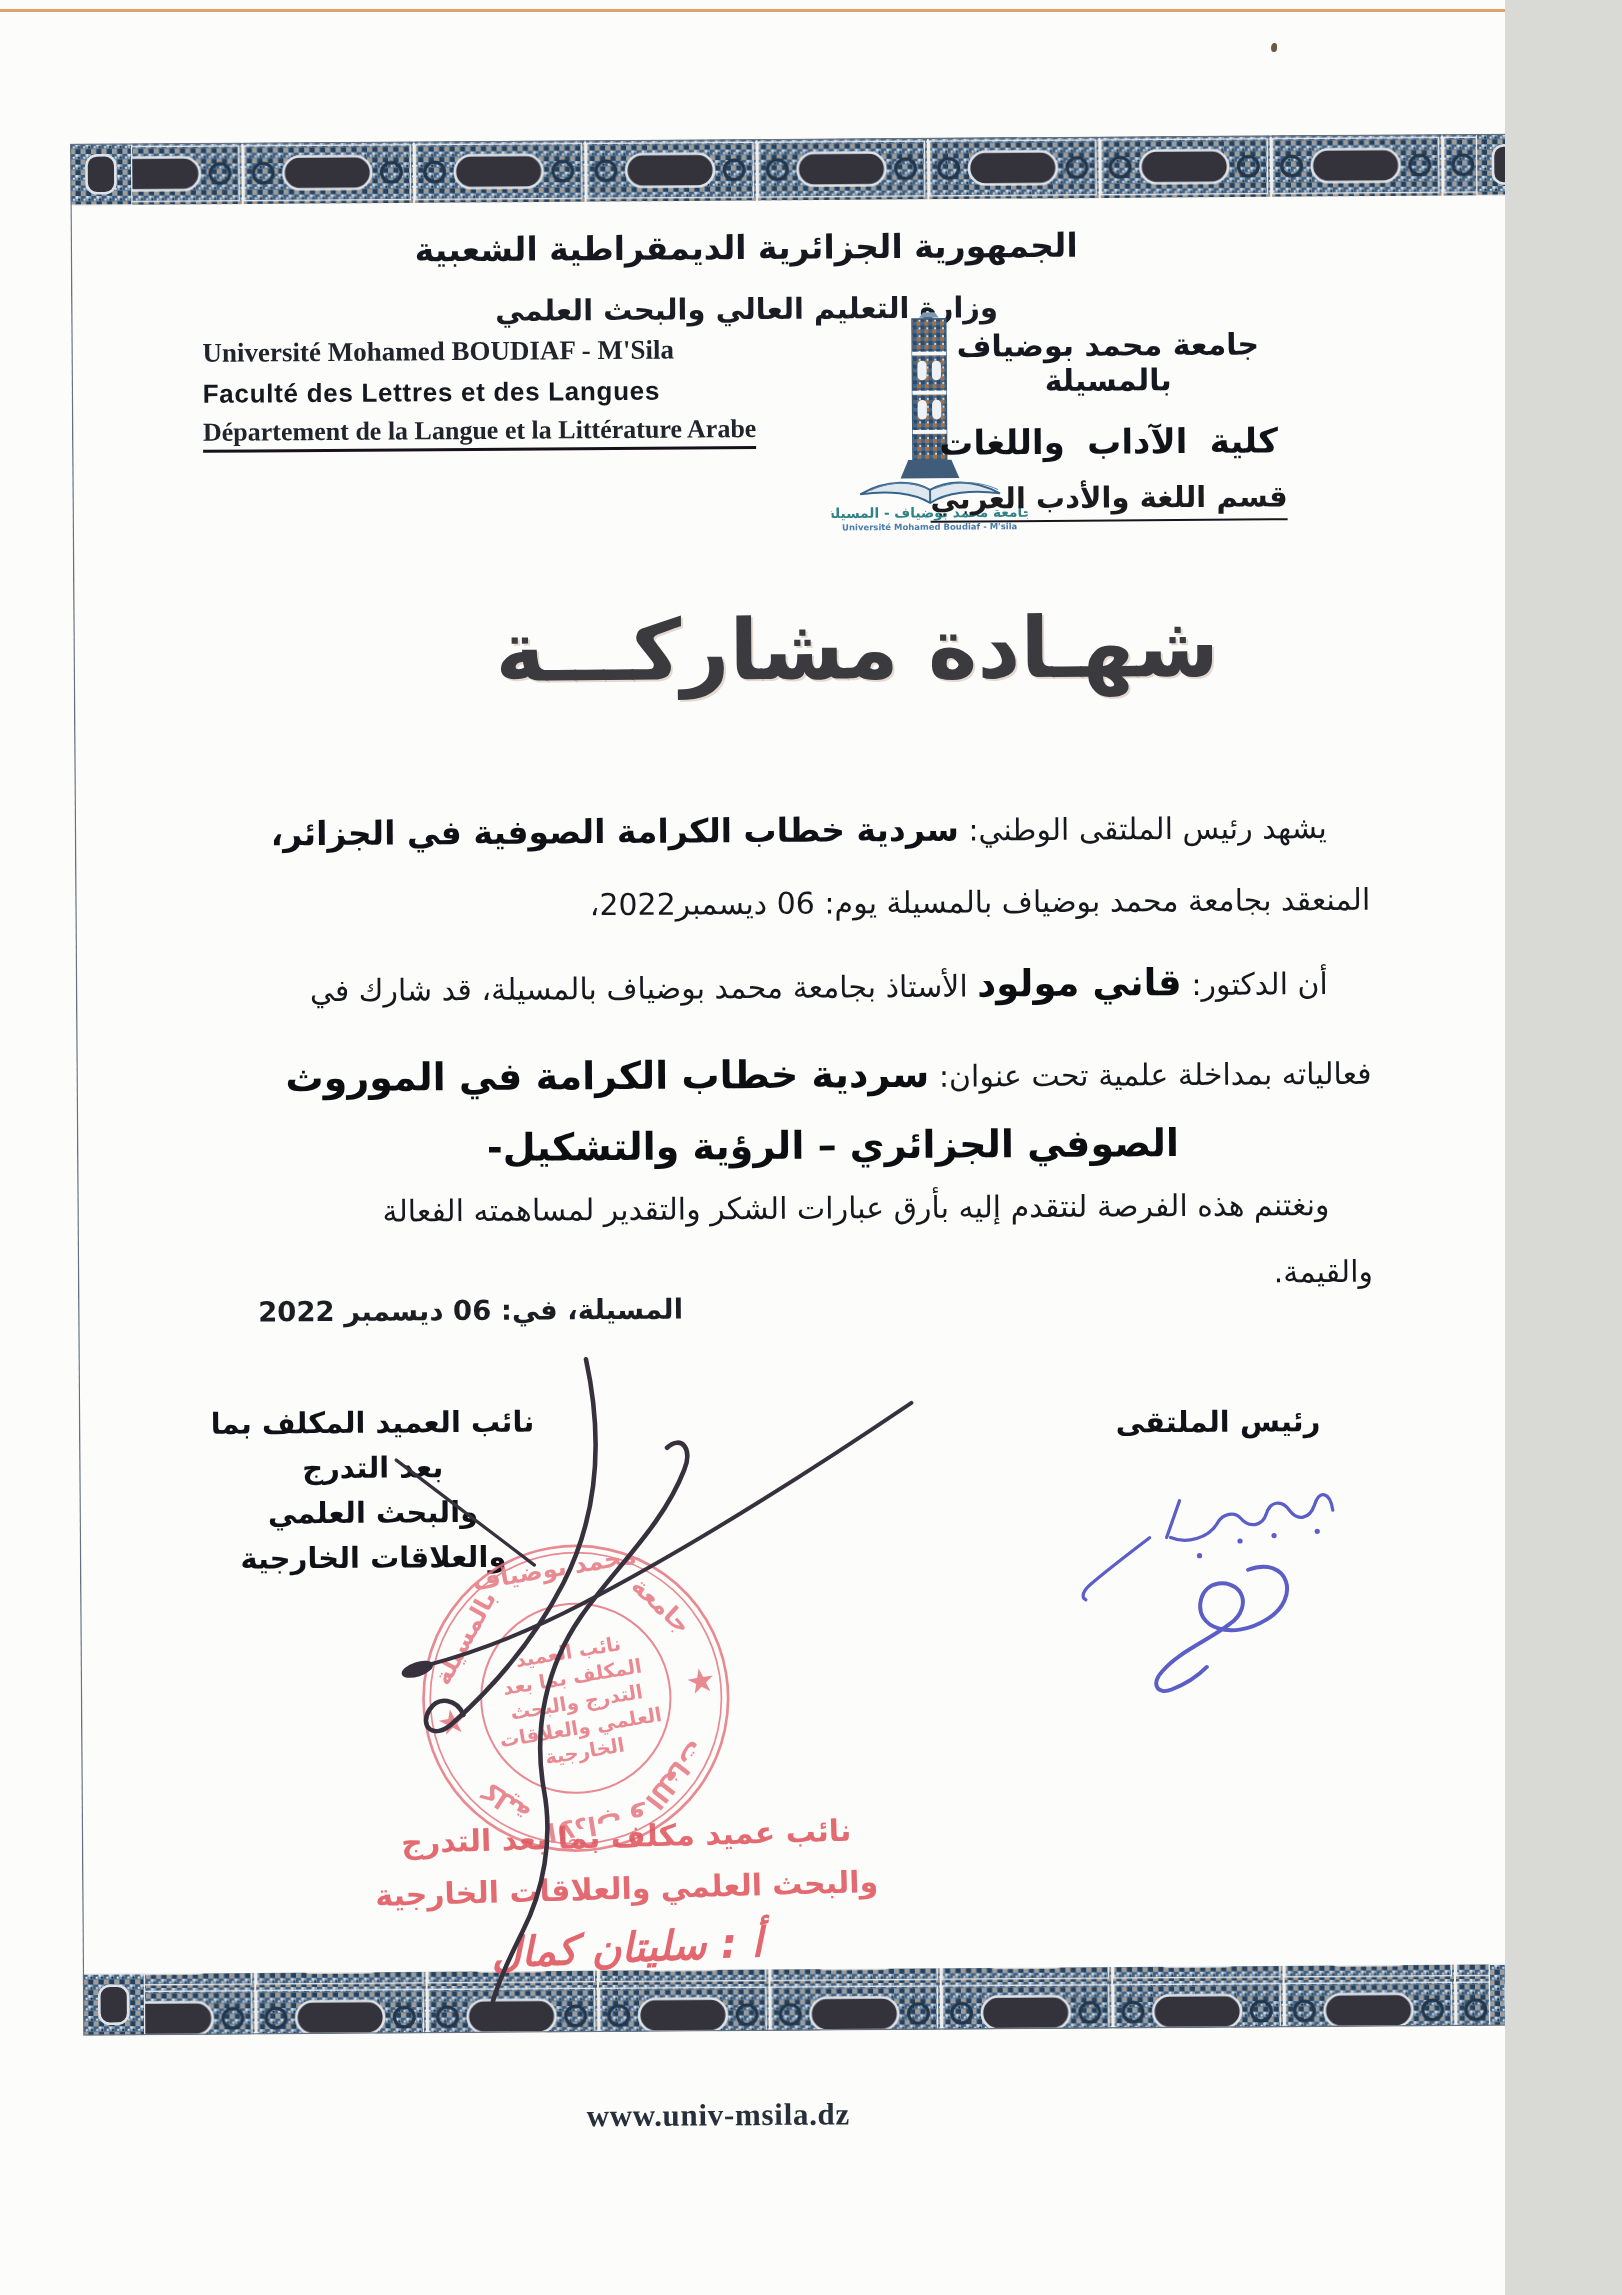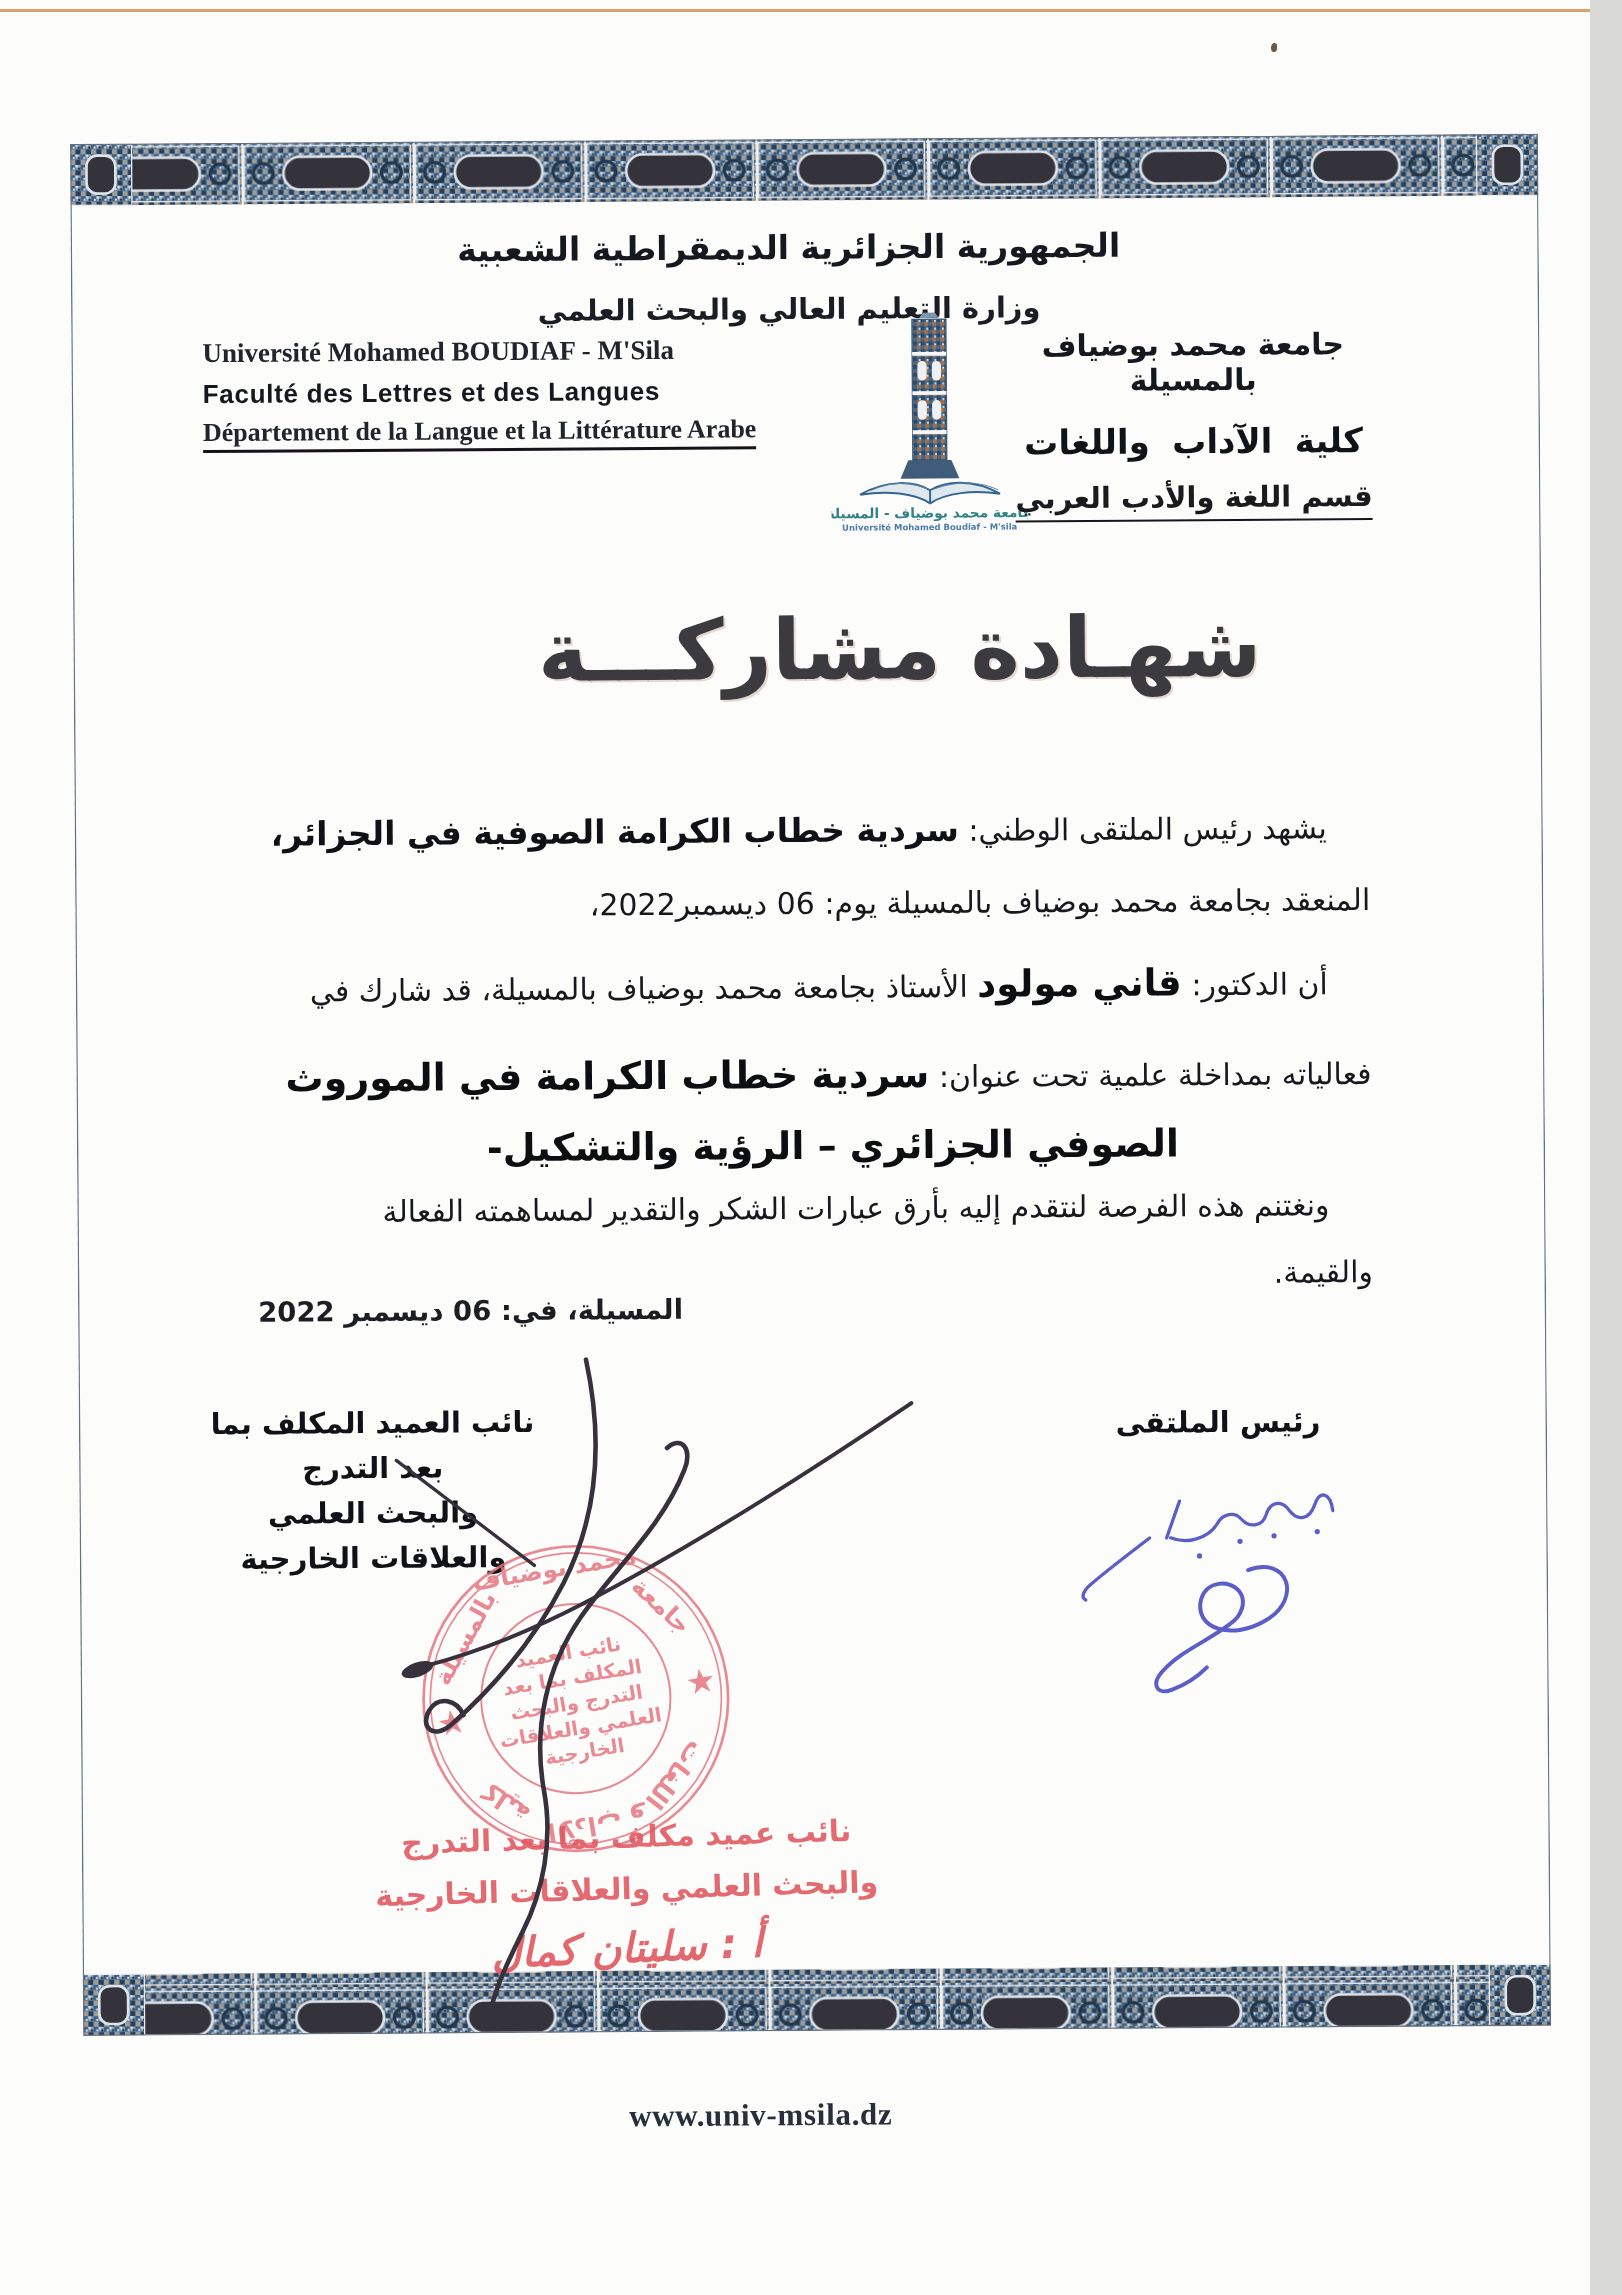--- a/index.html
+++ b/index.html
@@ -1,17 +1,17 @@
 <!DOCTYPE html>
 <html lang="ar" style="font-size:10.5px"><head>
 <meta charset="utf-8">
 <style>
   html,body{margin:0;padding:0;background:#d9d9d6;}
-  #scan{position:relative;width:1590px;height:2295px;background:#fcfcfa;overflow:hidden;
-        font-family:"DejaVu Sans",sans-serif;color:#1b1b1f;}
+  #scan{position:relative;width:1473px;height:2295px;background:#fcfcfa;overflow:hidden;
+        font-family:"DejaVu Sans",sans-serif;color:#1b1b1f;padding-left:32px;}
   #scanner-edge{position:absolute;left:0;top:9.2px;width:1623px;height:3.3px;background:#d79352;opacity:.85;}
   #speck{position:absolute;left:1271px;top:43px;width:5.9px;height:8.5px;background:#6b5a43;border-radius:60% 40% 50% 50%;}
   #sheet{position:absolute;inset:0;transform:rotate(-0.4deg);transform-origin:50% 50%;}
 
   .abs{position:absolute;}
   .rtl{direction:rtl;unicode-bidi:isolate;}
   .ctr{text-align:center;}
 
   
   #border-svg{position:absolute;left:77px;top:139px;width:1468px;height:1892px;}

